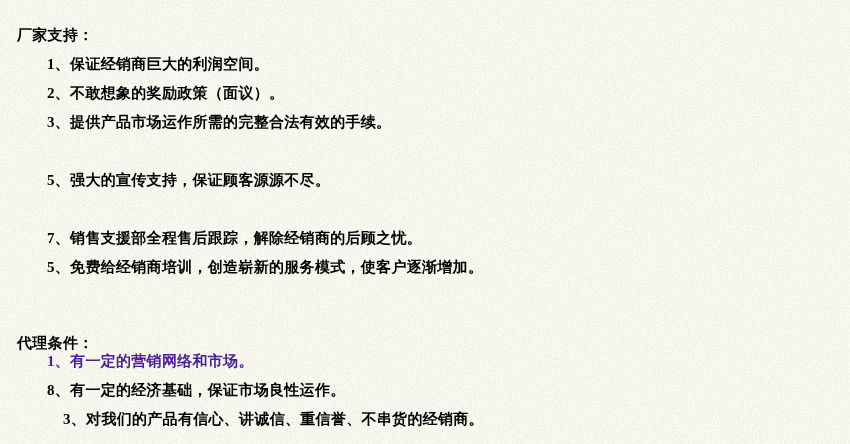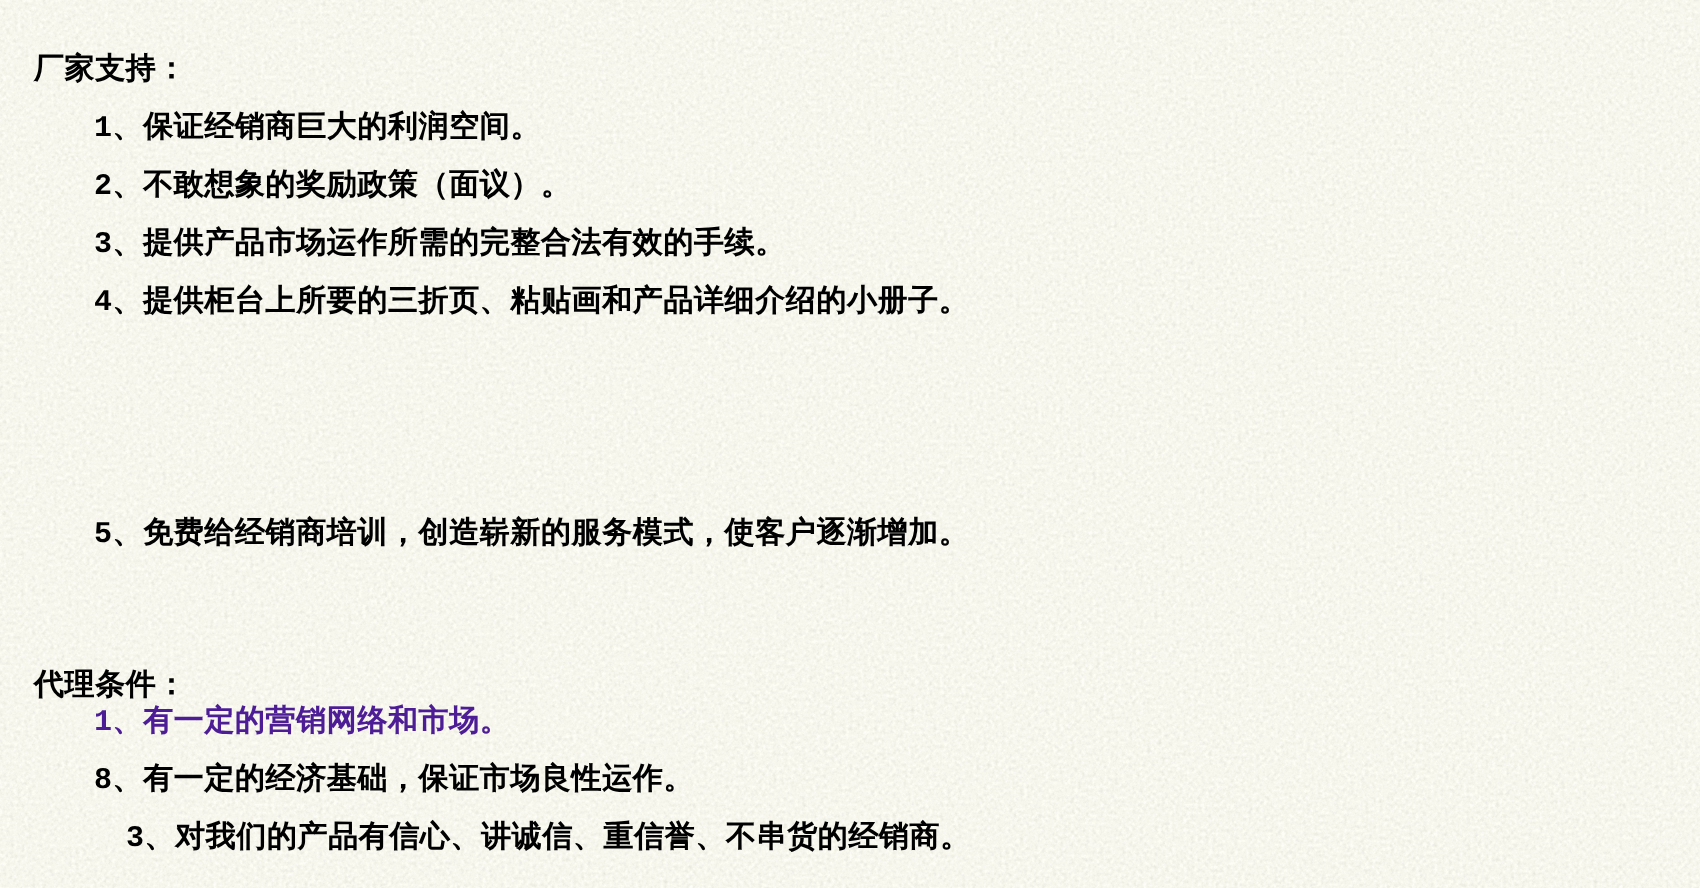--- a/index.html
+++ b/index.html
@@ -2,21 +2,21 @@
 <html><head>
 <meta charset="utf-8">
 <style>
   html, body { margin: 0; padding: 0; }
   .page {
     position: relative;
     width: 850px;
     height: 444px;
     background: #eeeee1;
     overflow: hidden;
-    font-family: Liberation Mono, monospace;
+    font-family: Liberation Serif, serif;
   }
   .texture {
     position: absolute;
     left: 0; top: 0;
     width: 850px; height: 444px;
     display: block;
     pointer-events: none;
   }
   .content {
     position: absolute;
@@ -53,21 +53,22 @@
     <rect x="0" y="0" width="850" height="444" fill="#eeeee1"></rect>
     <rect x="0" y="0" width="850" height="444" filter="url(#paperGrain)" opacity="0.9"></rect>
   </svg>
 
   <div class="content">
 
     <div class="line title" style="top: 27px; color: rgb(0, 0, 0);">厂家支持：</div>
     <div class="line item" style="top: 56px; color: rgb(0, 0, 0);">1、保证经销商巨大的利润空间。</div>
     <div class="line item" style="top: 85px; color: rgb(0, 0, 0);">2、不敢想象的奖励政策（面议）。</div>
     <div class="line item" style="top: 114px; color: rgb(0, 0, 0);">3、提供产品市场运作所需的完整合法有效的手续。</div>
-    <div class="line item" style="top: 143px; color: rgb(0, 0, 0);">4、提供柜台上所要的三折页、粘贴画和产品详细介绍的小册子。</div>
+    <div class="line item" style="top: 172px; color: rgb(0, 0, 0);">5、强大的宣传支持，保证顾客源源不尽。</div>
+    <div class="line item" style="top: 230px; color: rgb(0, 0, 0);">7、销售支援部全程售后跟踪，解除经销商的后顾之忧。</div>
     <div class="line item" style="top: 259px; color: rgb(0, 0, 0);">5、免费给经销商培训，创造崭新的服务模式，使客户逐渐增加。</div>
 
     <div class="line title" style="top: 335px; color: rgb(0, 0, 0);">代理条件：</div>
     <div class="line item" style="top: 353px; color: #4c1d95;">1、有一定的营销网络和市场。</div>
     <div class="line item" style="top: 382px; color: rgb(0, 0, 0);">8、有一定的经济基础，保证市场良性运作。</div>
     <div class="line item" style="top: 411px; color: rgb(0, 0, 0); margin-left: 16px;">3、对我们的产品有信心、讲诚信、重信誉、不串货的经销商。</div>
 
   </div>
 </div>
 

